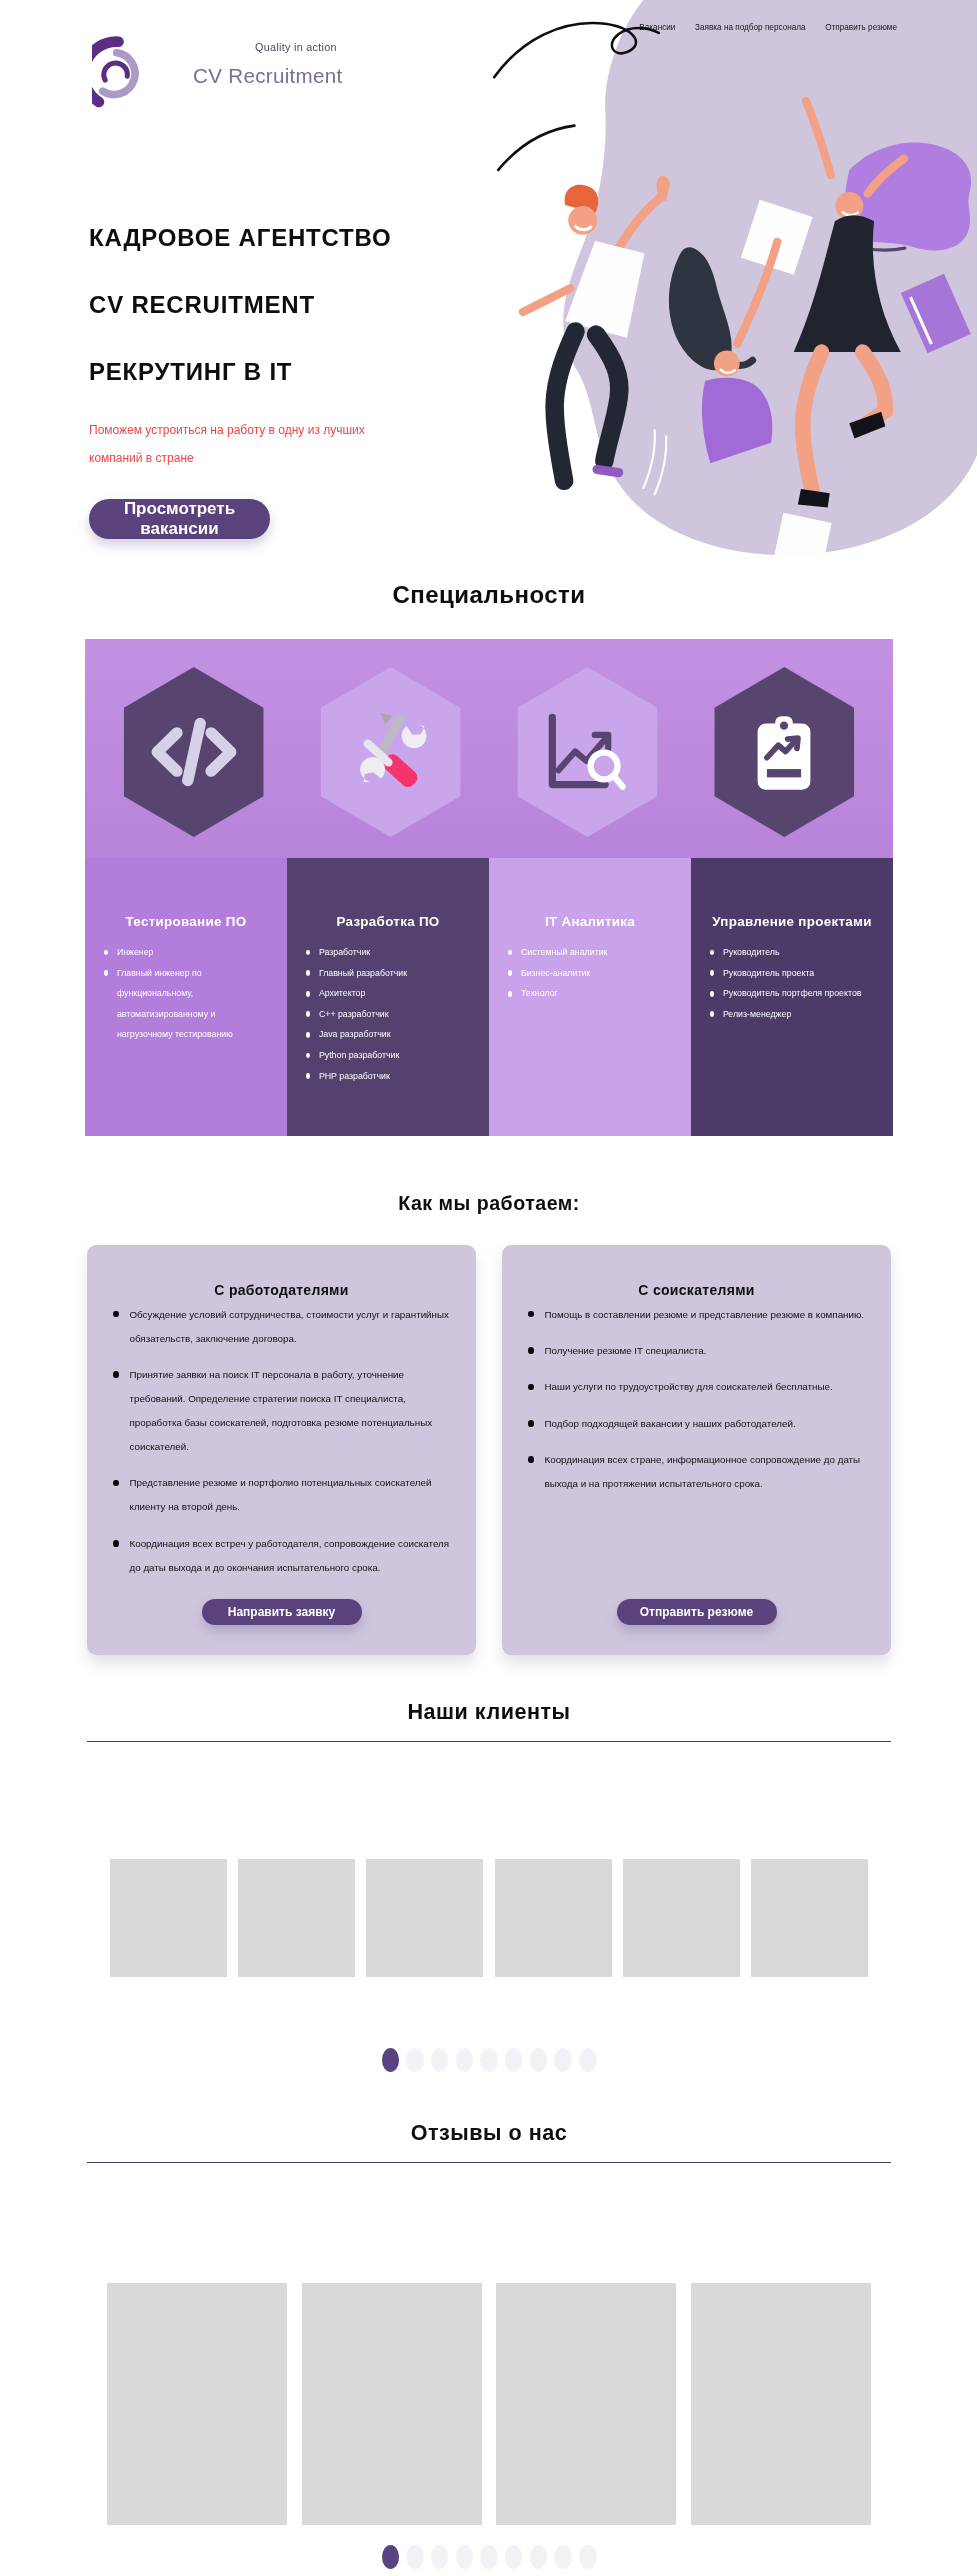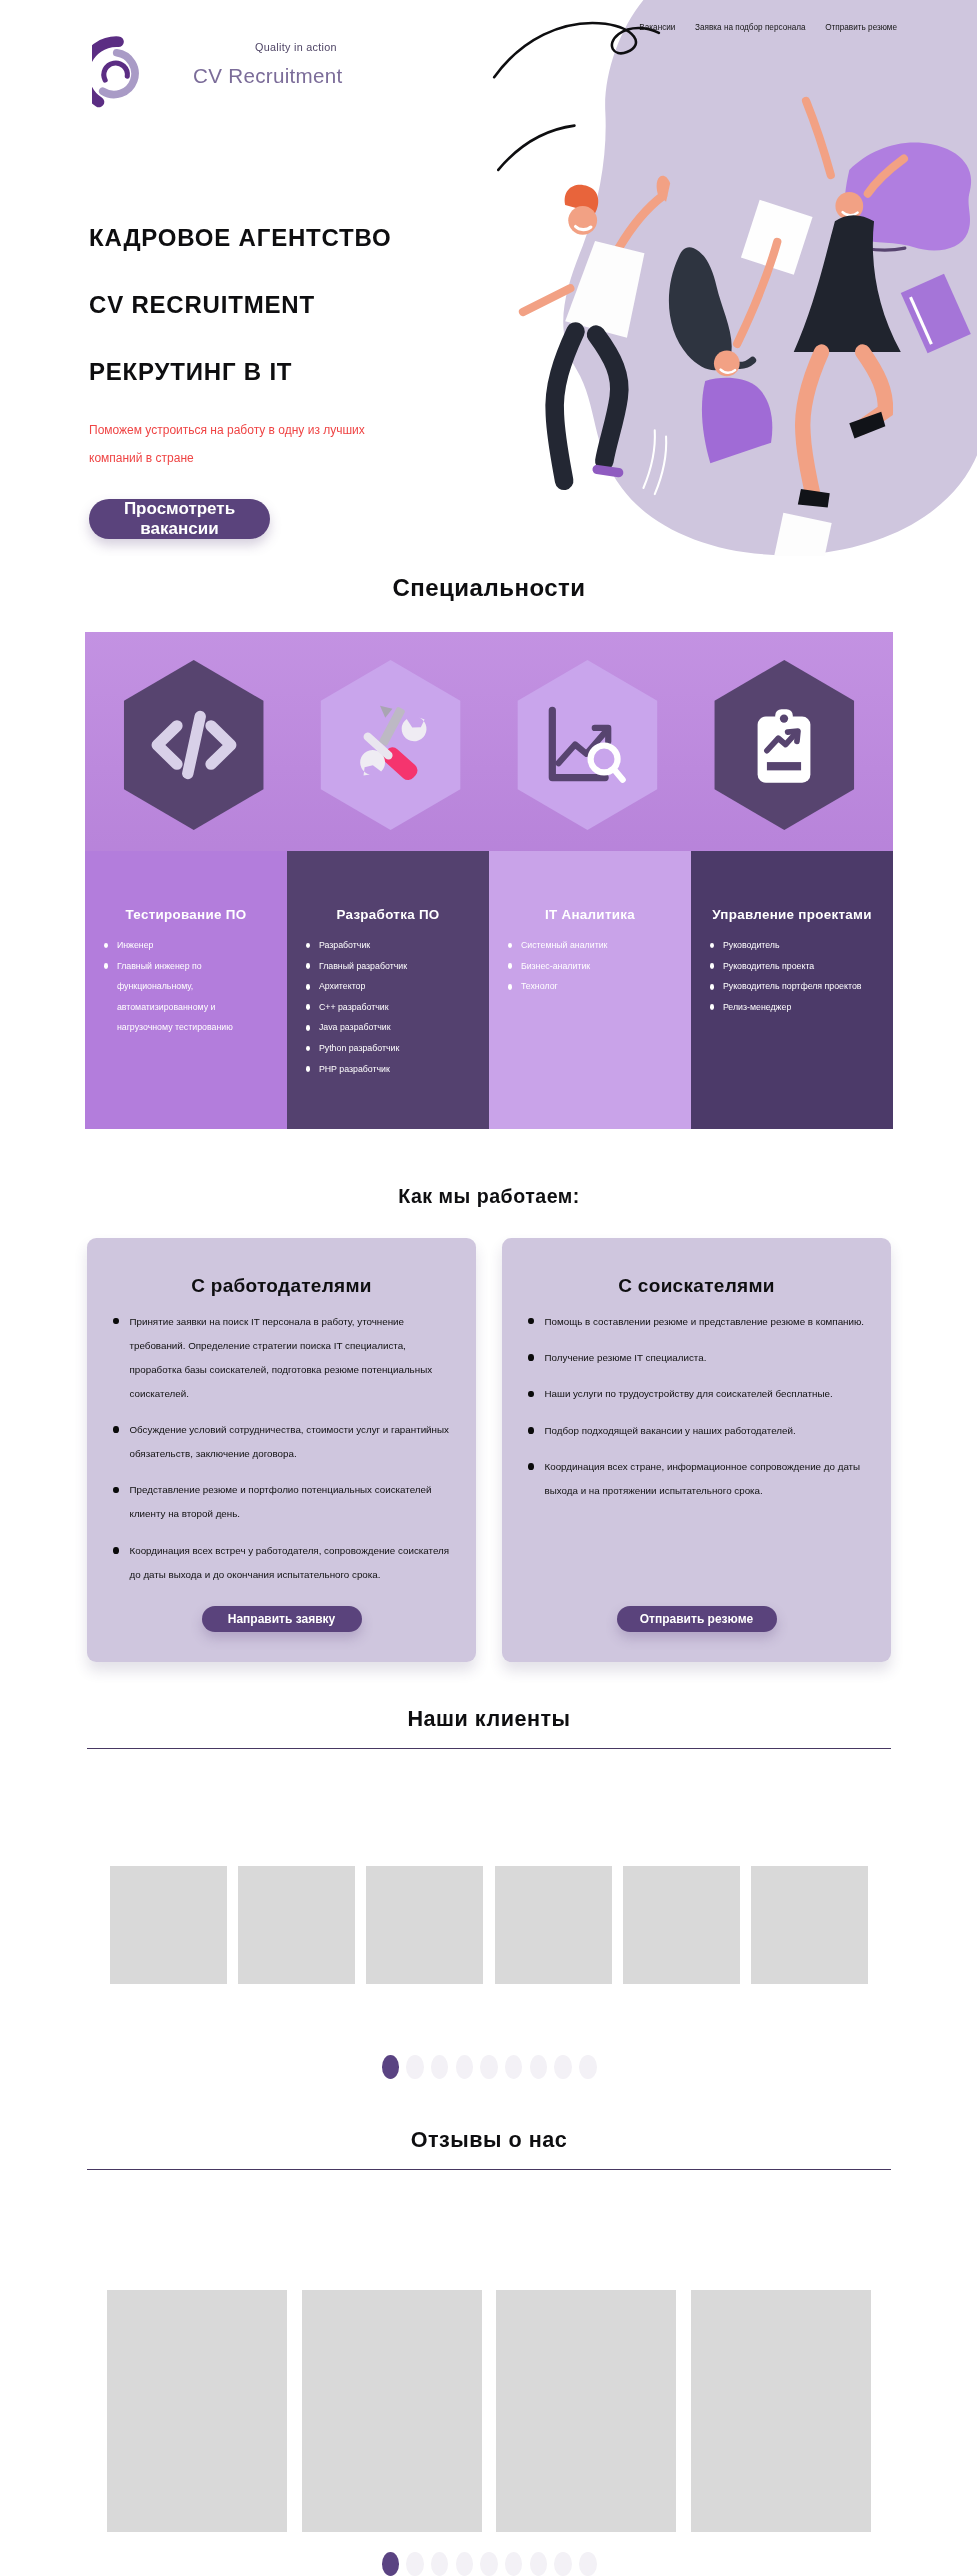--- a/index.html
+++ b/index.html
@@ -32,21 +32,21 @@
   .top-nav{position:absolute;top:23px;right:81px;display:flex;gap:19.6px;z-index:5;}
   .nav-link{font-size:8.2px;color:#161616;}
   .hero-content{position:absolute;left:89px;top:226px;width:402px;}
   .hero-line{font-size:24px;font-weight:900;letter-spacing:0.8px;line-height:1;margin-bottom:43px;}
   .hero-sub{font-size:12px;line-height:2.35;color:#ef4444;width:289px;margin-top:-11.3px;}
   .btn{background:var(--accent);color:#fff;font-weight:bold;box-shadow:0 6.2px 11.3px rgba(90,67,124,.25);}
   .hero-cta{margin-top:27px;width:181px;height:40px;border-radius:20px;font-size:17px;}
 
   
   .section-title{font-weight:900;text-align:center;letter-spacing:0.5px;}
-  .spec-title{font-size:24px;margin-top:18px;}
+  .spec-title{font-size:24px;margin-top:25px;}
   .spec-band{
     width:808px;margin:30px auto 0;
     background:linear-gradient(180deg,#C392E2 0%,#B580D8 55%,#A873CE 100%);
   }
   .hex-row{display:flex;padding:28px 10.3px 20.6px;}
   .hex-cell{flex:1;display:flex;justify-content:center;align-items:center;}
   .hex{
     width:155px;height:170px;
     clip-path:polygon(50% 0%,95% 24%,95% 76%,50% 100%,5% 76%,5% 24%);
     display:flex;align-items:center;justify-content:center;
@@ -62,21 +62,21 @@
   .spec-list li::before{content:"";position:absolute;left:1px;top:7.7px;width:4.6px;height:5.7px;border-radius:50%;background:#fff;}
 
   
   .how-title{font-size:19.6px;margin-top:56px;}
   .work-row{width:804px;margin:30px auto 0;display:flex;gap:26px;}
   .work-card{
     flex:1;background:var(--lilac);border-radius:9.3px;
     box-shadow:0 8.2px 13.4px rgba(60,45,90,.14);
     padding:37px 24px 30px;display:flex;flex-direction:column;
   }
-  .work-card-title{font-size:19px;font-weight:bold;text-align:center;letter-spacing:0.3px;margin-bottom:13px;}
+  .work-card-title{font-size:14px;font-weight:bold;text-align:center;letter-spacing:0.3px;margin-bottom:5px;}
   .work-list{list-style:none;flex:1;}
   .work-list li{position:relative;padding-left:18.5px;font-size:9.8px;line-height:2.45;margin-bottom:12.4px;color:#101010;}
   .work-list li::before{content:"";position:absolute;left:2.1px;top:8.2px;width:5.7px;height:6.7px;border-radius:50%;background:#0b0b0b;}
   .work-btn{width:160px;height:26px;border-radius:16.5px;font-size:12px;margin:7.2px auto 0;}
 
   
   .clients-title{font-size:21.6px;margin-top:44px;}
   .reviews-title{font-size:21.6px;margin-top:48px;}
   .rule{width:804px;height:1.5px;background:var(--line);margin:15.5px auto 0;border:none;}
   .boxes{display:flex;justify-content:center;margin-top:117px;}
@@ -272,22 +272,22 @@
       </div>
   </div>
 </section>
 
 <section>
   <h2 class="section-title how-title">Как мы работаем:</h2>
   <div class="work-row">
       <article class="work-card">
         <h3 class="work-card-title">С работодателями</h3>
         <ul class="work-list">
+          <li>Обсуждение условий сотрудничества, стоимости услуг и гарантийных обязательств, заключение договора.</li>
           <li>Принятие заявки на поиск IT персонала в работу, уточнение требований. Определение стратегии поиска IT специалиста, проработка базы соискателей, подготовка резюме потенциальных соискателей.</li>
-          <li>Обсуждение условий сотрудничества, стоимости услуг и гарантийных обязательств, заключение договора.</li>
           <li>Представление резюме и портфолио потенциальных соискателей клиенту на второй день.</li>
           <li>Координация всех встреч у работодателя, сопровождение соискателя до даты выхода и до окончания испытательного срока.</li>
         </ul>
         <button class="btn work-btn">Направить заявку</button>
       </article>
       <article class="work-card">
         <h3 class="work-card-title">С соискателями</h3>
         <ul class="work-list">
           <li>Помощь в составлении резюме и представление резюме в компанию.</li>
           <li>Получение резюме IT специалиста.</li>

